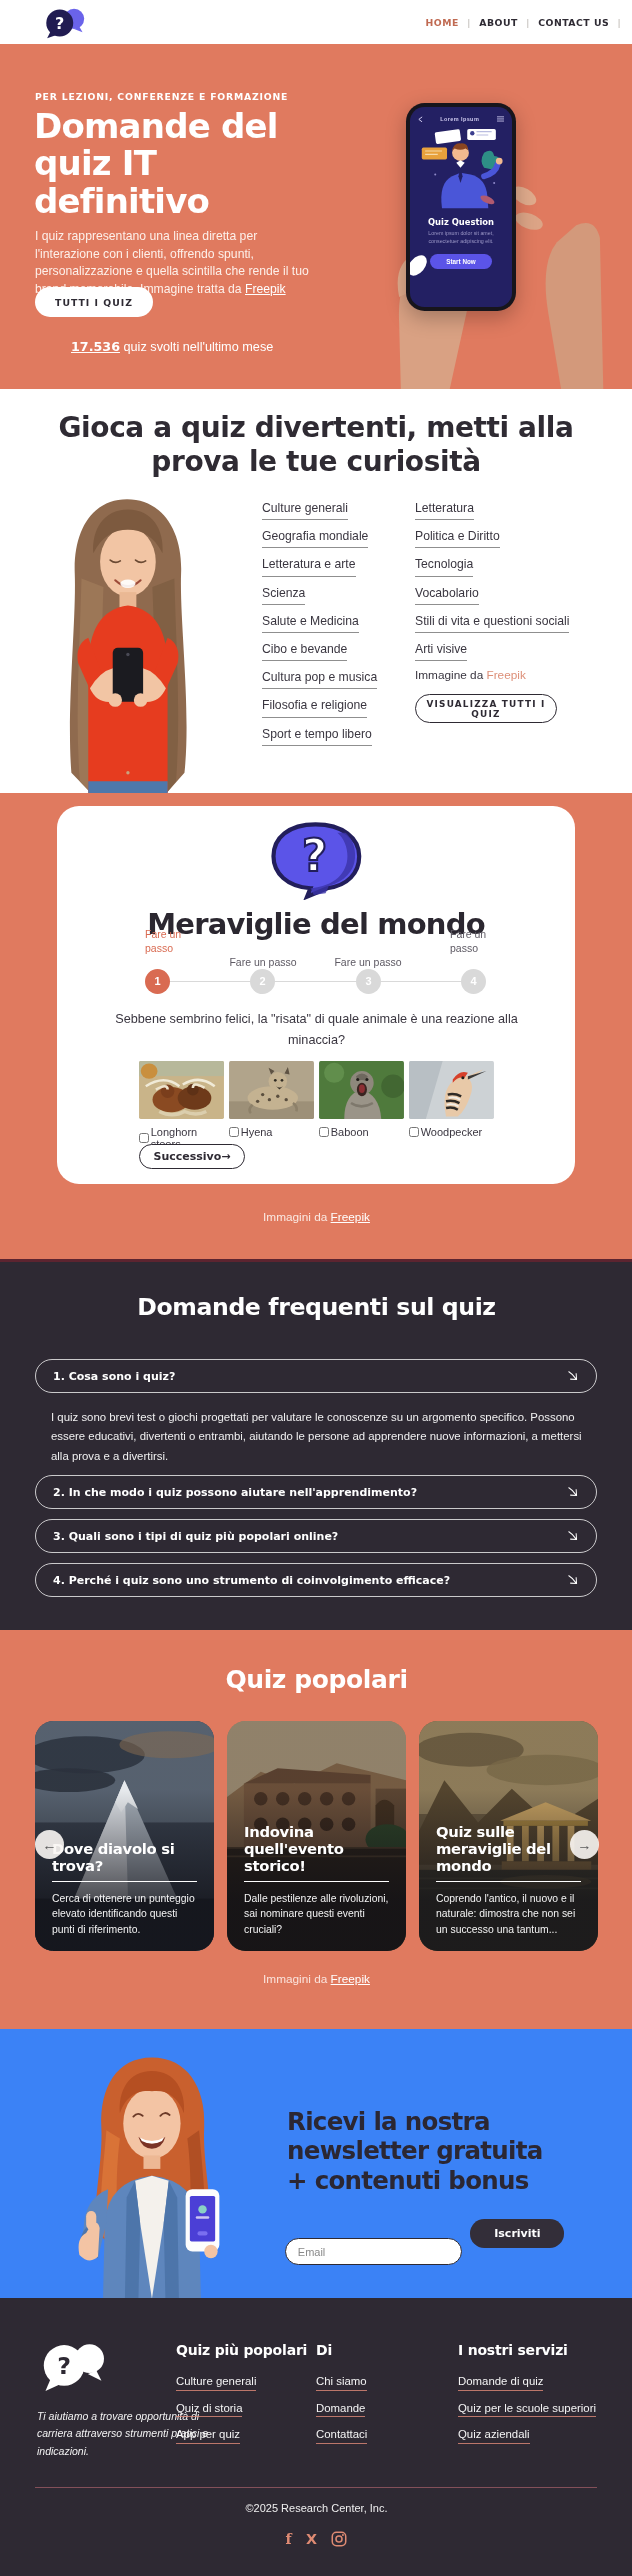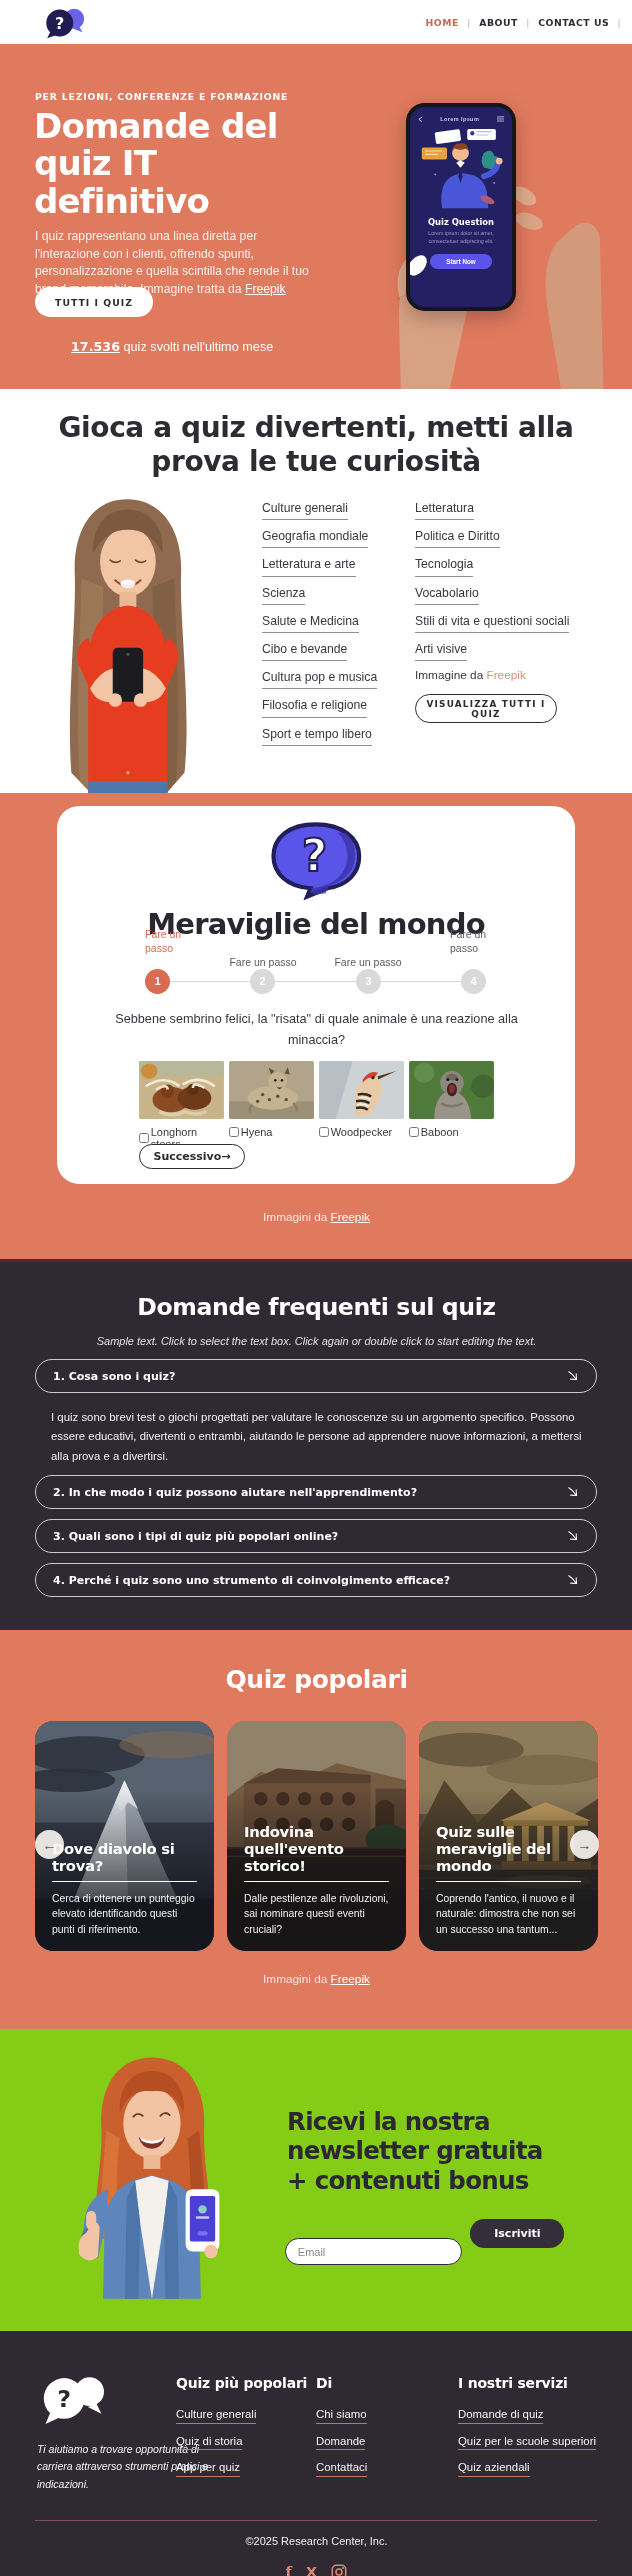--- a/index.html
+++ b/index.html
@@ -103,21 +103,21 @@
   .pcard hr { border:none; border-top:1.3px solid #fff; margin:7.6px 0 8.4px; }
   .pcard p { font-size:10.4px; line-height:1.5; color:rgba(255,255,255,.95); }
   .car-arrow { position:absolute; width:29px; height:29px; border-radius:50%; background:rgba(250,246,243,.9); color:#5a5a5a;
                border:none; font-size:14.3px; display:flex; align-items:center; justify-content:center; cursor:pointer; }
   .car-prev { left:35px; top:200px; }
   .car-next { left:570px; top:200px; }
   .pop-credit { position:absolute; left:0; top:342px; width:633px; text-align:center; font-size:11.8px; color:rgba(255,246,242,.85); }
   .pop-credit a { color:#fff; text-decoration:underline; cursor:pointer; }
 
   
-  .news { height:302px; background:#84cc16; color:#2b2733; }
+  .news { height:269px; background:#3b82f6; color:#2b2733; }
   .woman2 { position:absolute; left:44px; top:24.5px; }
   .news-title { position:absolute; left:287px; top:78px; font-size:24.5px; line-height:1.2; letter-spacing:-0.7px;}
   .news-form { position:absolute; left:285px; top:173px; display:flex; align-items:center; gap:8.4px; }
   .email-input { width:177px; height:27px; border:1.3px solid #2e2a33; border-radius:13.5px; padding:0 11.8px; font-size:11px;
                  color:#2e2a33; outline:none; font-family:"Liberation Sans", sans-serif;margin-top:36px;}
   .email-input::placeholder { color:#8a8a8a; }
   .subscribe-btn { width:94px; height:29px; border-radius:14.3px; background:#332e39; color:#fff; border:none;
                    font-size:11px; font-weight:bold; cursor:pointer; font-family:"DejaVu Sans", sans-serif;}
 
   
@@ -325,66 +325,65 @@
             </svg>
           </span>
           <label class="lab">
               <input type="checkbox" style="">
               <span>Hyena</span>
             </label>
         </div>
         <div class="answer">
           <span class="thumb">
             <svg width="85" height="58" viewBox="0 0 101 69">
-              <rect width="101" height="69" fill="#cdd2d5"></rect>
-              <path d="M0 0 L40 0 L20 69 L0 69 Z" fill="#b8bfc4"></path>
-              <path d="M44 66 Q38 36 52 24 Q60 16 70 18 L88 10 L72 22 Q78 30 72 44 Q66 60 58 66 Z" fill="#e8c9a8"></path>
-              <path d="M52 22 Q60 10 70 14 L66 20 Q58 18 52 26 Z" fill="#d6402a"></path>
-              <circle cx="64" cy="20" r="1.8" fill="#1f1c18"></circle>
-              <path d="M70 18 L92 12 L70 22 Z" fill="#3a3a3a"></path>
-              <path d="M46 40 q8 -2 16 2 M44 48 q8 -2 16 2 M44 56 q8 -2 14 2" stroke="#2e2a26" stroke-width="3" fill="none"></path>
-              <path d="M47 44 q7 -2 14 2 M45 52 q7 -2 14 2" stroke="#f2efe9" stroke-width="2" fill="none"></path>
-            </svg>
-          </span>
-          <label class="lab">
-              <input type="checkbox" style="">
-              <span>Woodpecker</span>
-            </label>
-        </div>
-        <div class="answer">
-          <span class="thumb">
-            <svg width="85" height="58" viewBox="0 0 101 69">
               <rect width="101" height="69" fill="#4f7a3c"></rect>
               <circle cx="18" cy="14" r="12" fill="#659350" opacity=".8"></circle>
                 <circle cx="88" cy="30" r="14" fill="#3e6330" opacity=".8"></circle>
               <path d="M30 69 Q30 40 50 34 Q72 40 74 69 Z" fill="#9a9488"></path>
               <circle cx="51" cy="26" r="14" fill="#8e887c"></circle>
               <path d="M44 18 q7 -6 14 0 l-2 6 q-5 -3 -10 0 z" fill="#6e685e"></path>
               <circle cx="46" cy="22" r="1.8" fill="#1f1c18"></circle>
                 <circle cx="57" cy="22" r="1.8" fill="#1f1c18"></circle>
               <ellipse cx="51" cy="34" rx="6" ry="8" fill="#3a2420"></ellipse>
               <ellipse cx="51" cy="33" rx="3.5" ry="5" fill="#8c2f33"></ellipse>
               <path d="M38 50 q12 8 26 0" stroke="#7e786c" stroke-width="3" fill="none"></path>
             </svg>
           </span>
           <label class="lab">
               <input type="checkbox" style="">
               <span>Baboon</span>
             </label>
         </div>
+        <div class="answer">
+          <span class="thumb">
+            <svg width="85" height="58" viewBox="0 0 101 69">
+              <rect width="101" height="69" fill="#cdd2d5"></rect>
+              <path d="M0 0 L40 0 L20 69 L0 69 Z" fill="#b8bfc4"></path>
+              <path d="M44 66 Q38 36 52 24 Q60 16 70 18 L88 10 L72 22 Q78 30 72 44 Q66 60 58 66 Z" fill="#e8c9a8"></path>
+              <path d="M52 22 Q60 10 70 14 L66 20 Q58 18 52 26 Z" fill="#d6402a"></path>
+              <circle cx="64" cy="20" r="1.8" fill="#1f1c18"></circle>
+              <path d="M70 18 L92 12 L70 22 Z" fill="#3a3a3a"></path>
+              <path d="M46 40 q8 -2 16 2 M44 48 q8 -2 16 2 M44 56 q8 -2 14 2" stroke="#2e2a26" stroke-width="3" fill="none"></path>
+              <path d="M47 44 q7 -2 14 2 M45 52 q7 -2 14 2" stroke="#f2efe9" stroke-width="2" fill="none"></path>
+            </svg>
+          </span>
+          <label class="lab">
+              <input type="checkbox" style="">
+              <span>Woodpecker</span>
+            </label>
+        </div>
       </div>
       <button class="next-btn">Successivo→</button>
     </div>
     <div class="quiz-credit"><span>Immagini da </span><a>Freepik</a></div>
   </section>
 
   <section class="faq">
     <div class="faq-strip"></div>
     <h2 class="hd">Domande frequenti sul quiz</h2>
-    <div class="faq-sub">Sample text. Click to select the text box. Click again or double click to start editing the text.</div>
     <div class="faq-item" style="top:100px">
       <span class="faq-q">1. Cosa sono i quiz?</span>
       <svg width="13.5" height="13.5" viewBox="0 0 16 16">
           <path d="M3 3 Q8 6 12 12 M12 5 L12.5 12.5 L5 12" stroke="#fff" stroke-width="1.2" fill="none"></path>
         </svg>
     </div>
     <div class="faq-answer">I quiz sono brevi test o giochi progettati per valutare le conoscenze su un argomento specifico. Possono essere educativi, divertenti o entrambi, aiutando le persone ad apprendere nuove informazioni, a mettersi alla prova e a divertirsi.</div>
     <div class="faq-item" style="top:216px">
       <span class="faq-q">2. In che modo i quiz possono aiutare nell'apprendimento?</span>
       <svg width="13.5" height="13.5" viewBox="0 0 16 16">

